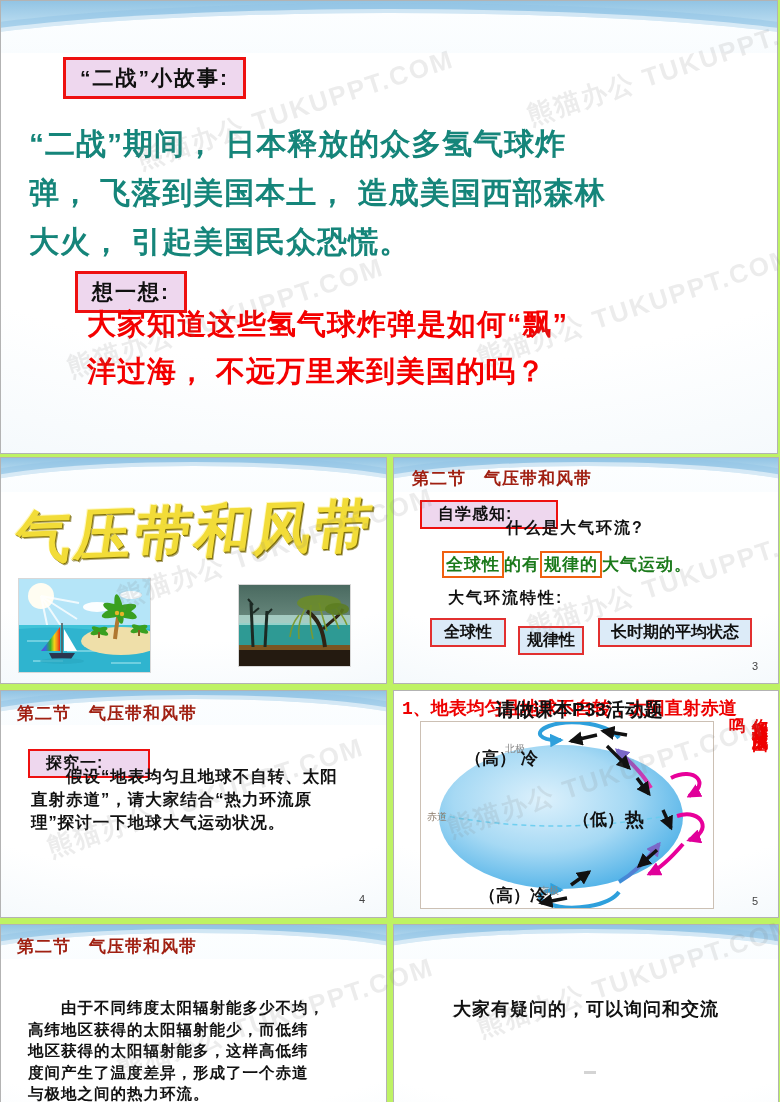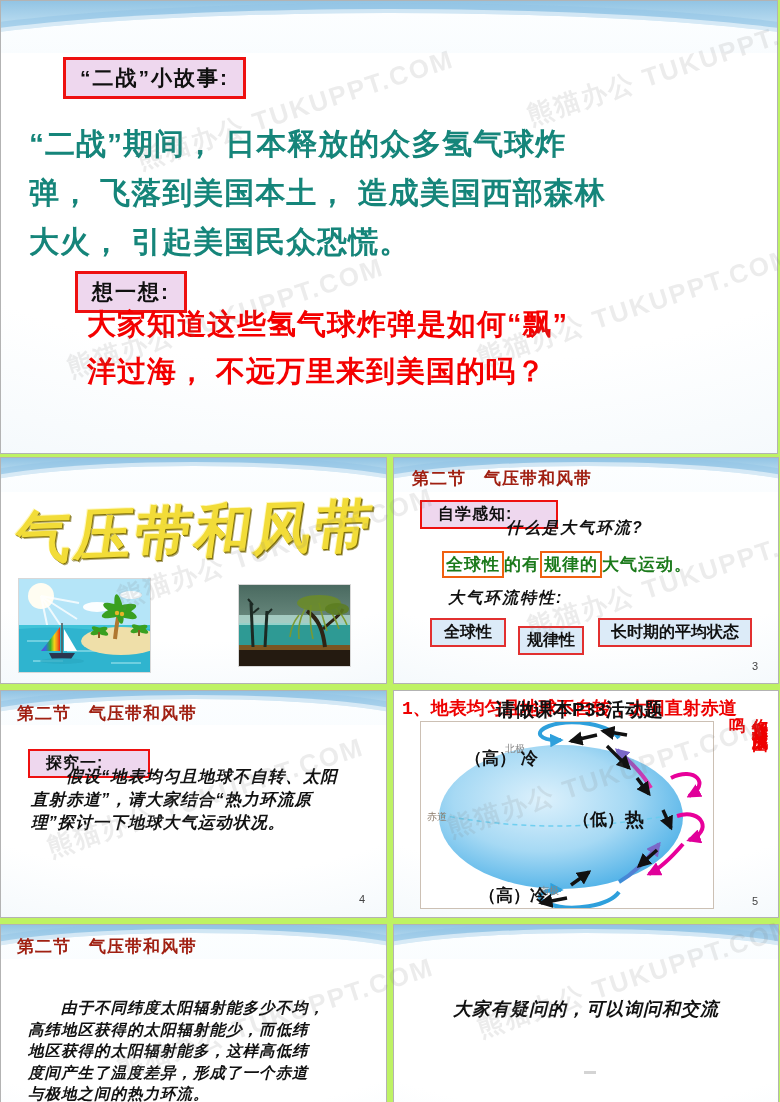--- a/index.html
+++ b/index.html
@@ -20,21 +20,21 @@
   .pill{position:absolute;background:#eed7ee;border:3px solid #ee1010;color:#101010;
         font-weight:bold;display:flex;align-items:center;padding:4px 14px;z-index:2;}
   .pill-lg{font-size:21px;letter-spacing:2px;}
   .pill-sm{border-width:2px;font-size:16px;padding:2px 16px;letter-spacing:1px;margin-top:10px;}
   .teal-text{position:absolute;font-weight:bold;font-size:30px;line-height:49px;
              color:#15857a;letter-spacing:1px;z-index:2;}
   .red-text{position:absolute;font-weight:bold;font-size:29px;line-height:47px;
             color:#f40000;letter-spacing:1px;z-index:2;}
   .sec-title{position:absolute;font-weight:bold;font-size:17px;color:#a02012;
              letter-spacing:1px;z-index:2;}
-  .body-text{position:absolute;font-weight:bold;color:#111;z-index:2;font-style:italic;}
+  .body-text{position:absolute;font-weight:bold;color:#111;z-index:2;}
   .gold-title{position:absolute;font-weight:900;font-size:57px;letter-spacing:3px;
               color:#f2dc38;transform:rotate(-2deg) skewX(-10deg);white-space:nowrap;z-index:2;
               text-shadow:2px 2px 0 rgba(110,92,0,.55),-1px -1px 0 #fff8c0,1px 1px 0 #8f7f10;}
   .figure{position:absolute;border:1px solid #d8d8d8;z-index:2;}
   .green-line{position:absolute;font-weight:bold;font-size:17px;color:#1b7a1b;
               letter-spacing:1px;z-index:2;white-space:nowrap;}
   .obox{border:2px solid #f06010;padding:0 2px;display:inline-block;}
   .bluebox{position:absolute;background:#dcebf8;border:2px solid #e23030;color:#101010;
            font-weight:bold;font-size:16px;display:flex;align-items:center;
            justify-content:center;z-index:2;box-sizing:border-box;}

